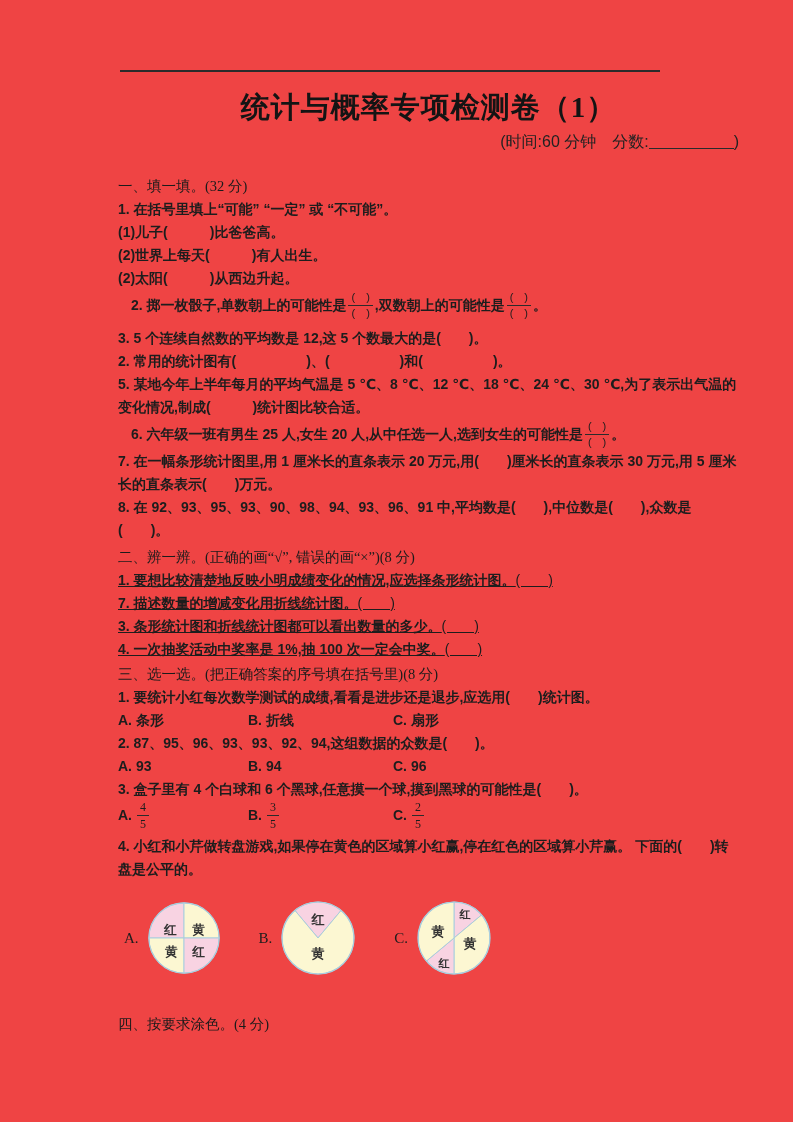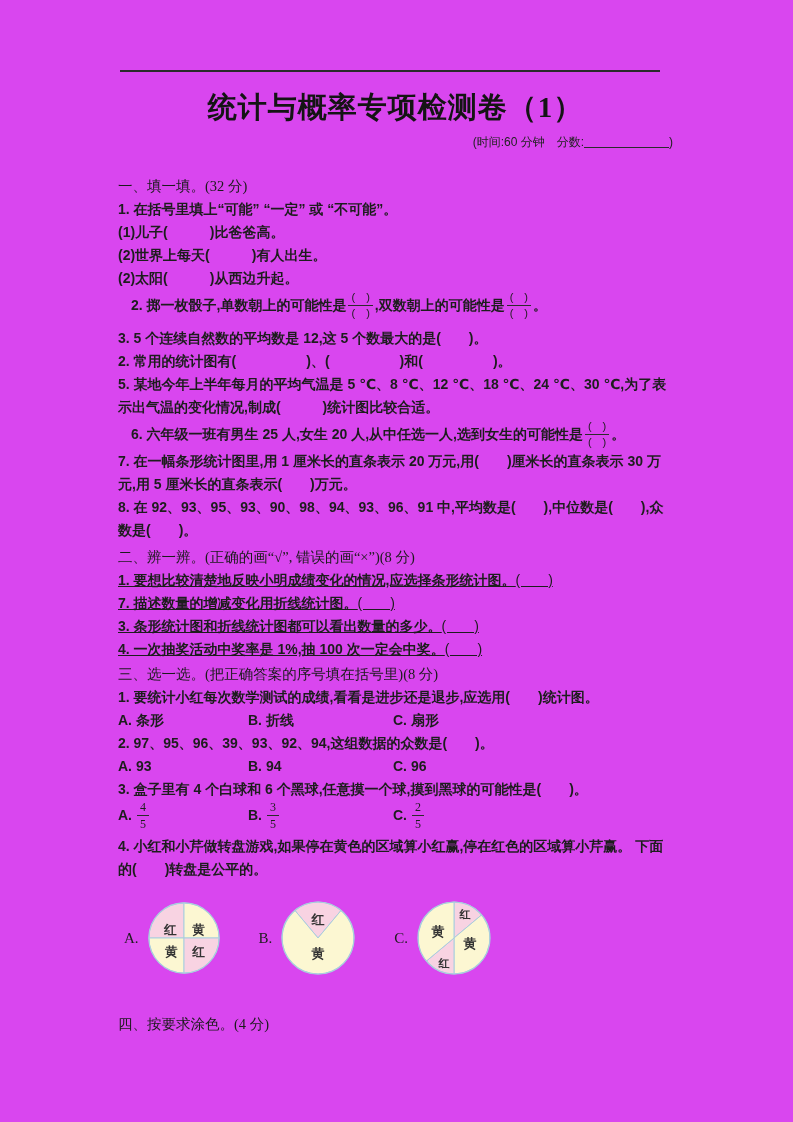--- a/index.html
+++ b/index.html
@@ -1,28 +1,28 @@
 <!DOCTYPE html>
 <html><head>
 <meta charset="utf-8">
 <style>
   html,body{margin:0;padding:0;}
   body{
     width:793px;height:1122px;background:#ffffff;overflow:hidden;
     font-family:"Liberation Sans","DejaVu Sans",sans-serif;
     color:#1d1d1d;
   }
-  .page{box-sizing:border-box;width:793px;height:1122px;padding:70px 120px 0 118px;background:#d946ef;}
+  .page{box-sizing:border-box;width:793px;height:1122px;padding:70px 54px 0 118px;background:#ef4444;}
   .top-rule{border:none;border-top:2px solid #2b2b2b;width:540px;margin:0 0 0 2px;}
   .title{
     font-family:"Liberation Serif","DejaVu Serif",serif;
     font-size:29px;font-weight:600;letter-spacing:1px;
     text-align:center;margin:16px 0 0 0;line-height:38px;color:#141414;
   }
-  .meta{text-align:right;font-size:12px;margin-top:5px;line-height:22px;color:#222;}
+  .meta{text-align:right;font-size:16px;margin-top:5px;line-height:22px;color:#222;}
   .score-line{display:inline-block;width:85px;height:14px;border-bottom:1.5px solid #2b2b2b;vertical-align:-2px;}
   .sec-header{
     font-family:"Liberation Serif","DejaVu Serif",serif;
     font-size:14.5px;font-weight:400;line-height:23px;margin:0;color:#1b1b1b;
   }
   .sh1{margin-top:22px;}
   .sh2{margin-top:4px;}
   .sh3{margin-top:2px;}
   .sh4{margin-top:26px;}
   .q{font-size:14px;font-weight:600;line-height:23px;margin:0;color:#1d1d1d;}
@@ -117,21 +117,21 @@
     <span class="jbracket">(　　)</span>
   </div>
 
   <p class="sec-header sh3">三、选一选。(把正确答案的序号填在括号里)(8 分)</p>
   <p class="q">1. 要统计小红每次数学测试的成绩,看看是进步还是退步,应选用(　　)统计图。</p>
   <div class="opts">
     <span class="o1">A. 条形</span>
     <span class="o2">B. 折线</span>
     <span class="o3">C. 扇形</span>
   </div>
-  <p class="q">2. 97、95、96、39、93、92、94,这组数据的众数是(　　)。</p>
+  <p class="q">2. 87、95、96、93、93、92、94,这组数据的众数是(　　)。</p>
   <div class="opts">
     <span class="o1">A.  93</span>
     <span class="o2">B.  94</span>
     <span class="o3">C.  96</span>
   </div>
   <p class="q">3. 盒子里有 4 个白球和 6 个黑球,任意摸一个球,摸到黑球的可能性是(　　)。</p>
   <div class="opts fracopts">
     <span class="o1 optfrac">
       <span>A.</span>
       <span class="frac">

